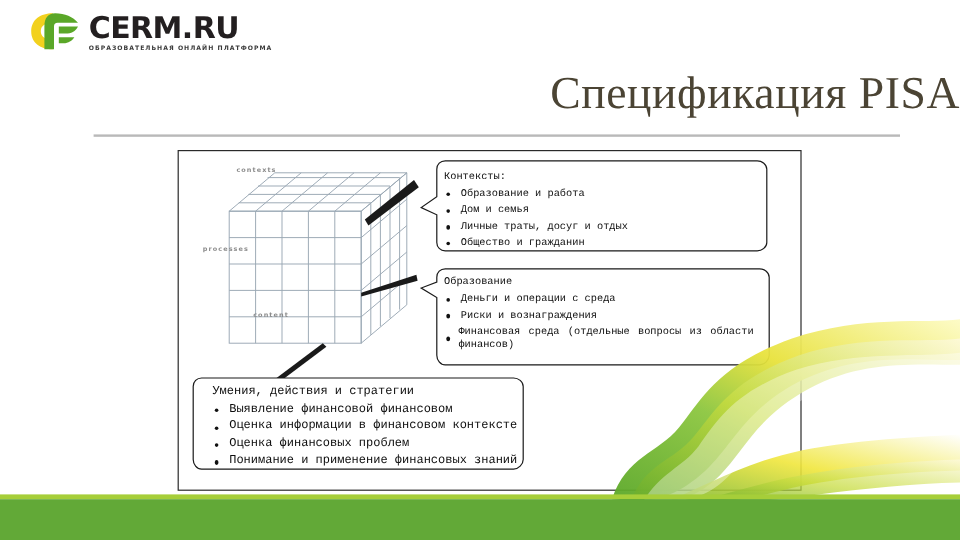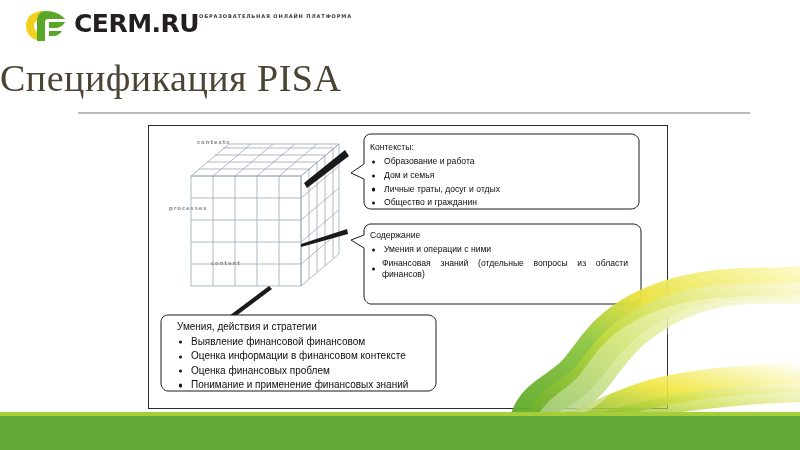--- a/index.html
+++ b/index.html
@@ -8,34 +8,34 @@
     background:#ffffff;
     font-family:"Liberation Serif", serif;
     overflow:hidden;
     position:relative;
   }
   #slide{position:absolute;inset:0;width:800px;height:450px;overflow:hidden;background:#fff;}
 
   
   .logo{position:absolute;left:24px;top:10px;display:flex;align-items:flex-start;}
   .logo-mark{position:relative;width:44px;height:32px;margin-right:6px;}
-  .logo-text{display:flex;flex-direction:row;line-height:1;padding-top:1px;justify-content:space-between;}
+  .logo-text{display:flex;flex-direction:column;line-height:1;padding-top:1px;justify-content:space-between;}
   .logo-title{
     font-family:"DejaVu Sans", sans-serif;
     font-weight:bold;font-size:25px;letter-spacing:-0.5px;color:#231f20;
   }
   .logo-sub{
     font-family:"DejaVu Sans", sans-serif;
     font-weight:bold;font-size:5.1px;letter-spacing:0.85px;color:#3a3a3a;
     margin-top:3px;white-space:nowrap;
   }
 
   
   .title{
-    position:absolute;left:0;top:56px;width:800px;text-align:left;
+    position:absolute;left:0;top:56px;width:800px;text-align:right;
     font-family:"Liberation Serif", serif;
     font-size:38px;color:#4b4434;letter-spacing:0.5px;white-space:nowrap;
   }
   .title-rule{
     position:absolute;left:78px;top:112px;width:672px;height:2px;background:#b9b9b9;
   }
 
   
   .swoosh{position:absolute;right:0;bottom:0;width:330px;height:190px;pointer-events:none;}
   .footer-bar{position:absolute;left:0;bottom:0;width:800px;height:34px;background:#62a937;}
@@ -55,21 +55,21 @@
     white-space:nowrap;
   }
   .lbl-contexts{left:48px;top:13px;}
   .lbl-processes{left:20px;top:79px;}
   .lbl-content{left:62px;top:134px;}
 
   
   .callout{position:absolute;box-sizing:border-box;}
   .callout-body{
     position:absolute;inset:0;
-    font-family:Liberation Sans, sans-serif;
+    font-family:Liberation Mono, monospace;
     color:#0d0d0d;
   }
   .callout ul{list-style:none;margin:0;padding:0;}
   .callout li{
     position:relative;padding-left:14px;margin:0 0 2px 0;
     white-space:nowrap;
   }
   .callout li::before{
     content:"";position:absolute;left:2px;top:50%;transform:translateY(-50%);
     width:3.2px;height:3.2px;border-radius:50%;background:#111;
@@ -178,24 +178,25 @@
         <li>Общество и гражданин</li>
       </ul>
     </div>
   </div>
 
   <div class="callout" id="callout-content">
     <svg class="cshape" width="292" height="84" viewBox="0 0 292 84">
       <path d="M14 9 C14 5 17 2 21 2 L283 2 C287 2 291 5 291 9 L291 74 C291 78 287 82 283 82 L21 82 C17 82 14 78 14 74 L14 26 L1 18 L14 13 Z" fill="#ffffff" stroke="#1a1a1a" stroke-width="1"></path>
     </svg>
     <div class="callout-body">
-      <div class="head">Содержание</div>
+      <div class="head">Образование</div>
       <ul>
-        <li>Умения и операции с ними</li>
-        <li class="wrap">Финансовая знаний (отдельные вопросы из области финансов)</li>
+        <li>Деньги и операции с среда</li>
+        <li>Риски и вознаграждения</li>
+        <li class="wrap">Финансовая среда (отдельные вопросы из области финансов)</li>
       </ul>
     </div>
   </div>
 
   <div class="callout" id="callout-skills">
     <svg class="cshape" width="290" height="80" viewBox="0 0 290 80">
       <path d="M1 9 C1 5 4 2 8 2 L268 2 C272 2 276 5 276 9 L276 70 C276 74 272 78 268 78 L8 78 C4 78 1 74 1 70 Z" fill="#ffffff" stroke="#1a1a1a" stroke-width="1"></path>
     </svg>
     <div class="callout-body">
       <div class="head">Умения, действия и стратегии</div>

